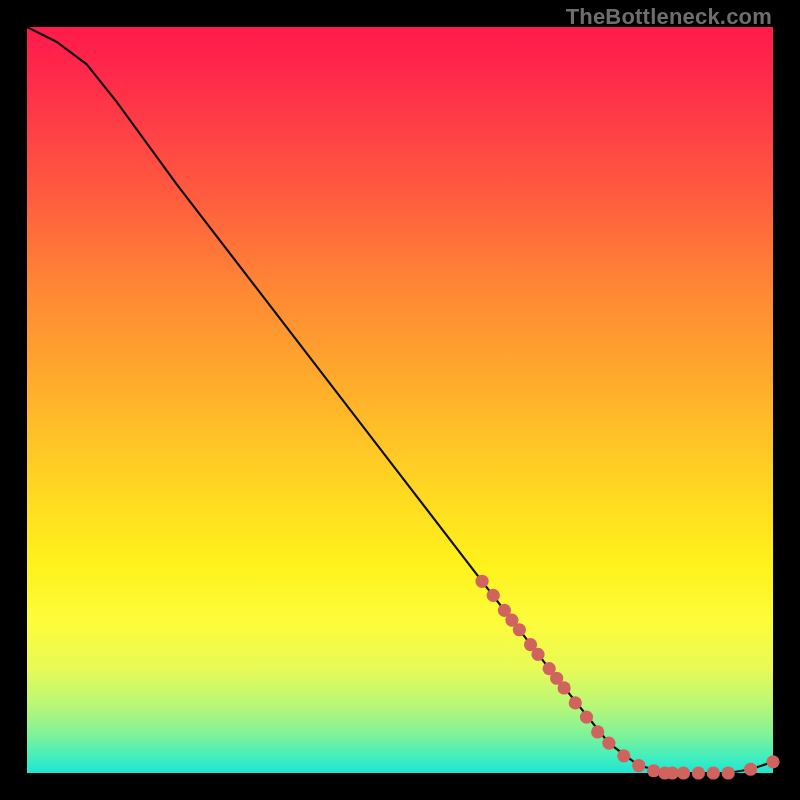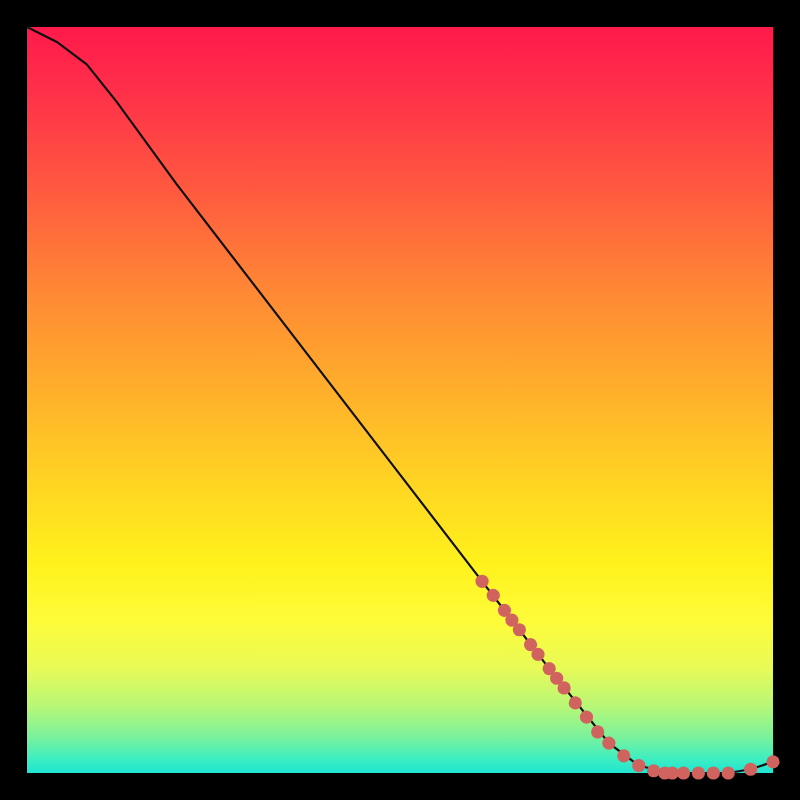--- a/index.html
+++ b/index.html
@@ -57,20 +57,21 @@
     top: 0;
     width: 746px;
     height: 746px;
     overflow: visible;
   }
 </style>
 </head>
 <body>
 
 <div class="frame">
+  <div class="watermark">TheBottleneck.com</div>
 
   <div class="plot">
     <svg class="curve" viewBox="0 0 746 746" preserveAspectRatio="none">
       <path id="curve-path" fill="none" stroke="#111111" stroke-width="2.2" d="M0.00 0.00 L29.84 14.92 L59.68 37.30 L89.52 74.60 L149.20 156.66 L223.80 253.64 L298.40 350.62 L373.00 447.60 L447.60 544.58 L522.20 641.56 L581.88 716.16 L611.72 738.54 L641.56 746.00 L671.40 746.00 L701.24 746.00 L723.62 742.27 L746.00 734.81"></path>
       <g id="points-group">
           <circle cx="455.06" cy="554.28" r="6.6" fill="#d1635f" stroke="#c6554f" stroke-width="0"></circle>
           <circle cx="466.25" cy="568.45" r="6.6" fill="#d1635f" stroke="#c6554f" stroke-width="0"></circle>
           <circle cx="477.44" cy="583.37" r="6.6" fill="#d1635f" stroke="#c6554f" stroke-width="0"></circle>
           <circle cx="484.90" cy="593.07" r="6.6" fill="#d1635f" stroke="#c6554f" stroke-width="0"></circle>
           <circle cx="492.36" cy="602.77" r="6.6" fill="#d1635f" stroke="#c6554f" stroke-width="0"></circle>

